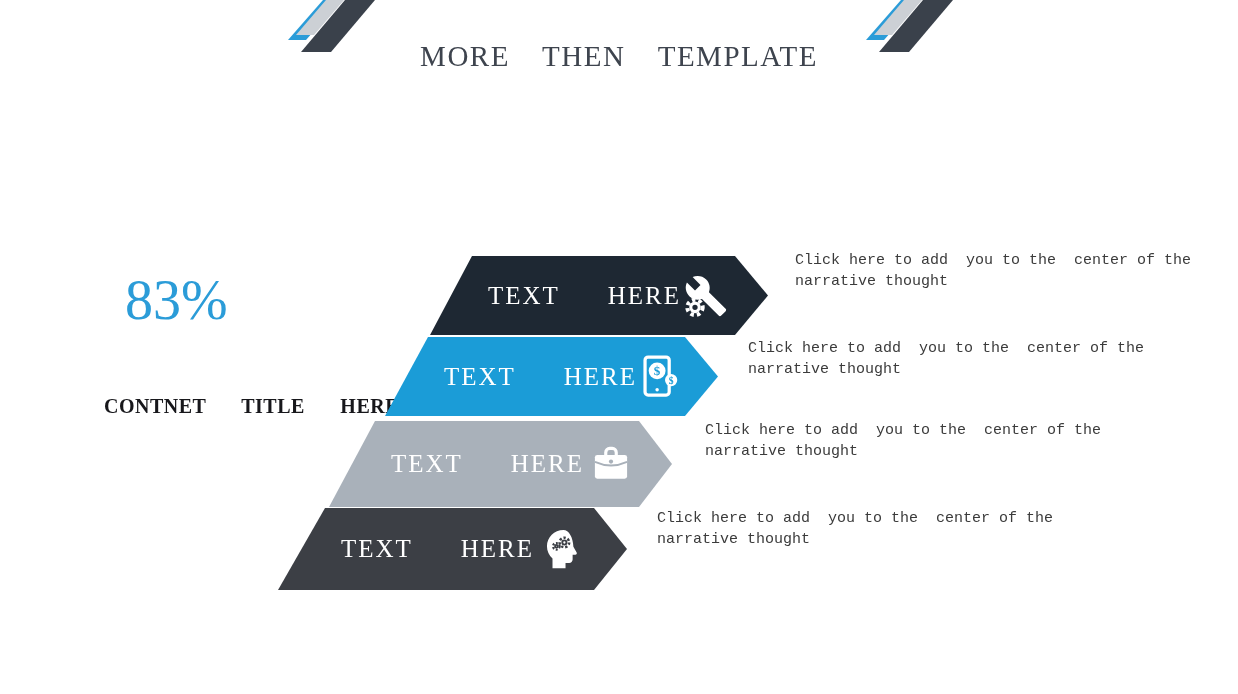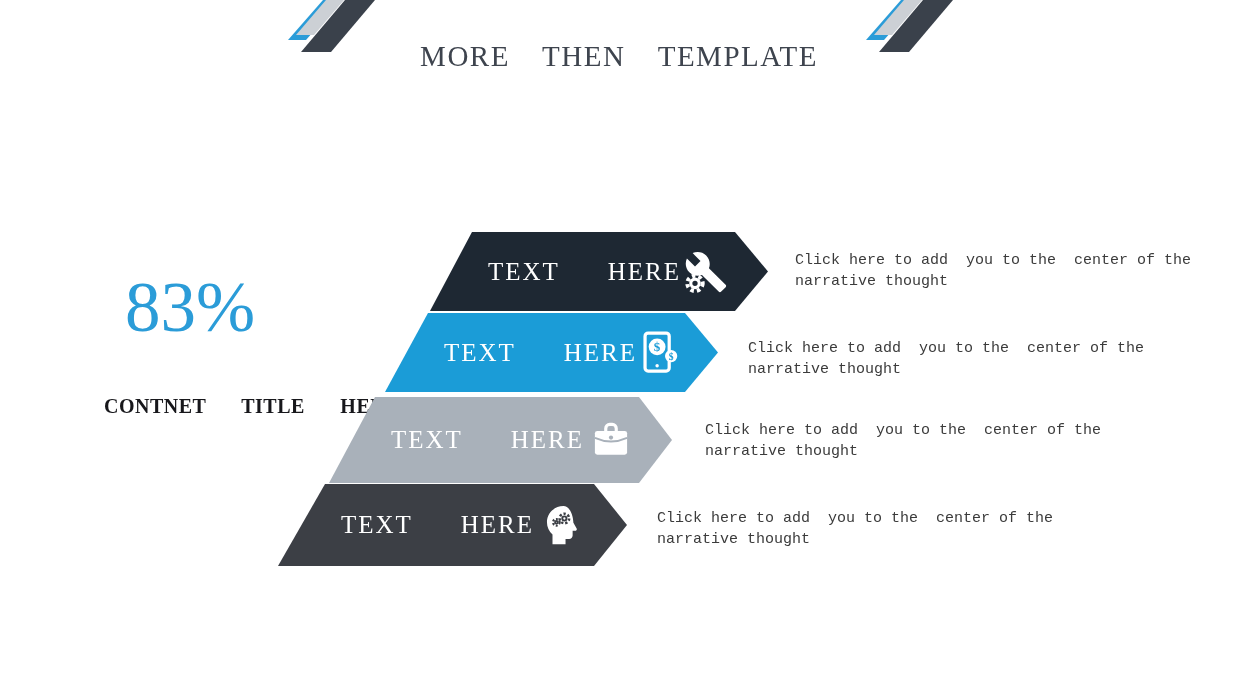--- a/index.html
+++ b/index.html
@@ -24,37 +24,38 @@
     position:absolute;left:0;right:0;top:36px;margin:4px;
     text-align:center;
     font-size:29px;font-weight:normal;
     letter-spacing:1.5px;word-spacing:24px;
     color:var(--c-title,#3e444e);
   }
 
   
   .stat-value{
     position:absolute;left:125px;top:272px;
-    font-size:71px;line-height:1;
+    font-size:56px;line-height:1;
     color:var(--c-stat,#2b9cd8);
   }
   .stat-caption{
     position:absolute;left:104px;top:395px;
     font-size:20px;font-weight:bold;
     letter-spacing:.5px;word-spacing:30px;
     color:var(--c-caption,#17171b);
   }
 
   
   .banner{
     position:absolute;
     display:flex;align-items:center;
     background:var(--row-color,#333);
     clip-path:polygon(var(--slant) 0, calc(100% - 33px) 0, 100% 50%, calc(100% - 33px) 100%, 0 100%);
     color:var(--c-banner-text,#fff);
+    margin-top:24px;
   }
   .banner-label{
     padding-left:calc(var(--slant) + 16px);
     font-size:25px;letter-spacing:2px;word-spacing:40px;
     white-space:nowrap;
   }
   .banner-icon{margin-left:auto;margin-right:40px;flex:none;}
 
   .banner-1{left:430px;top:232px;width:338px;height:79px;--slant:42px;}
   .banner-2{left:385px;top:313px;width:333px;height:79px;--slant:43px;}

